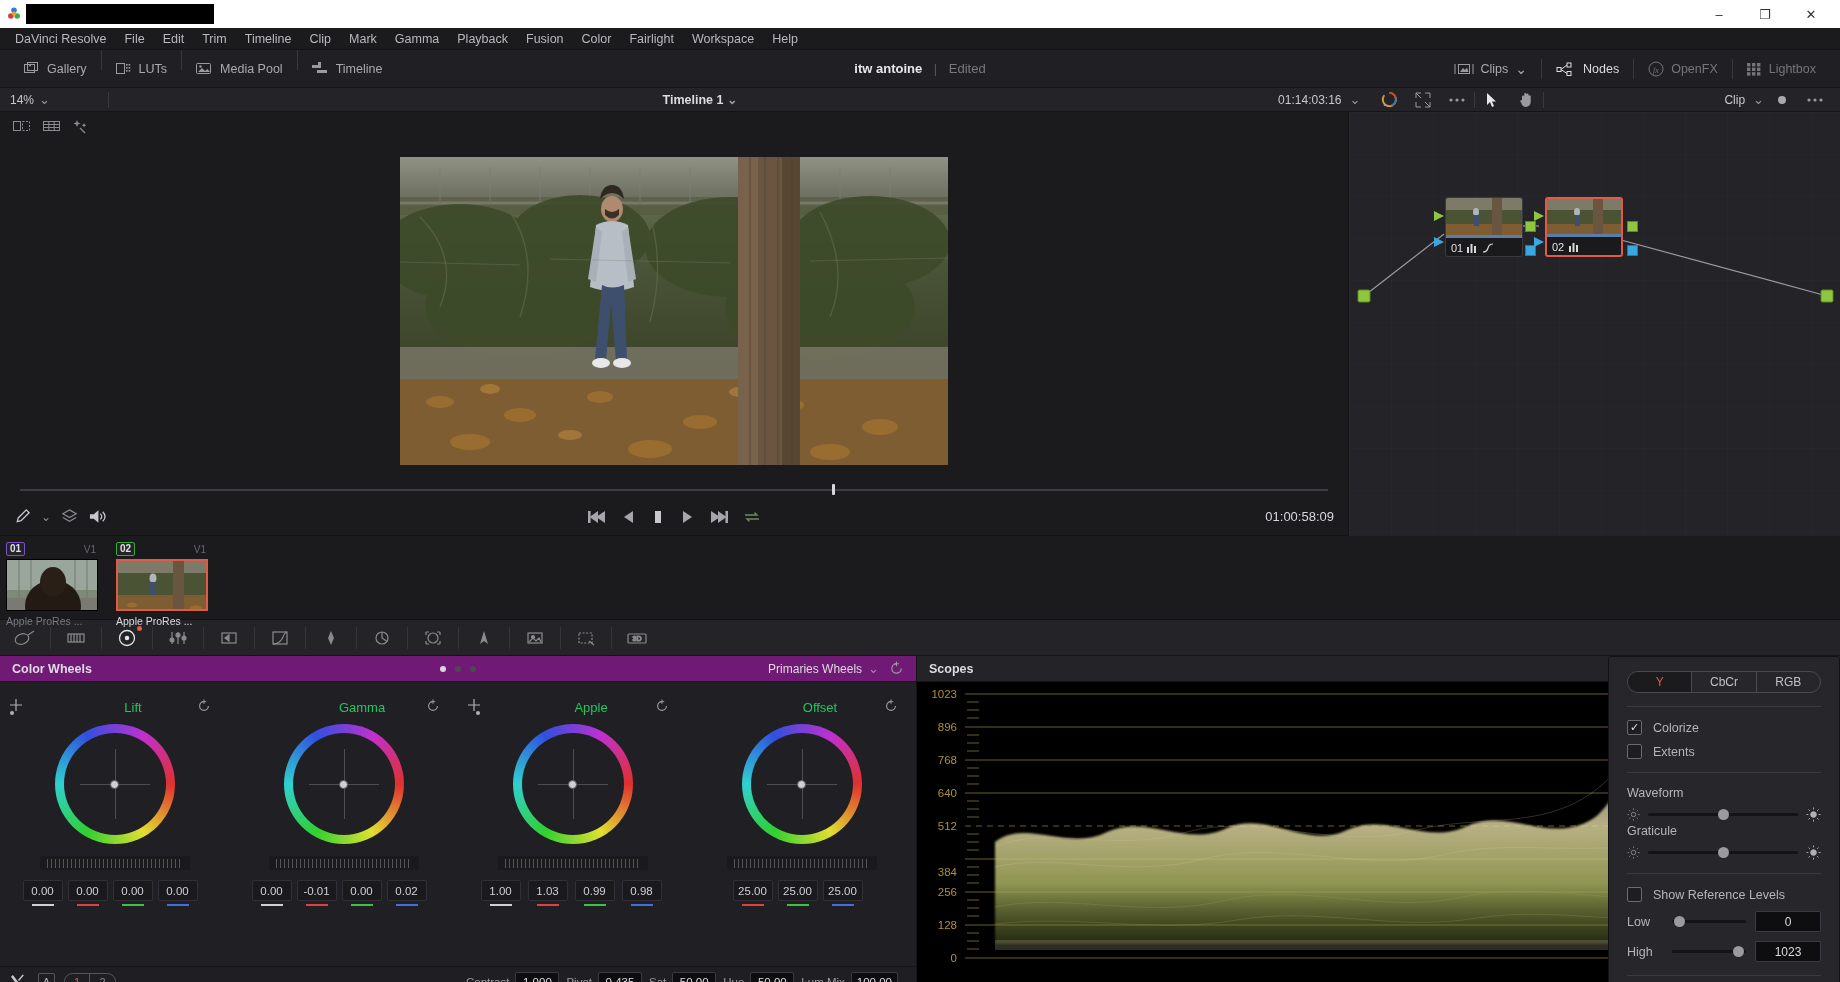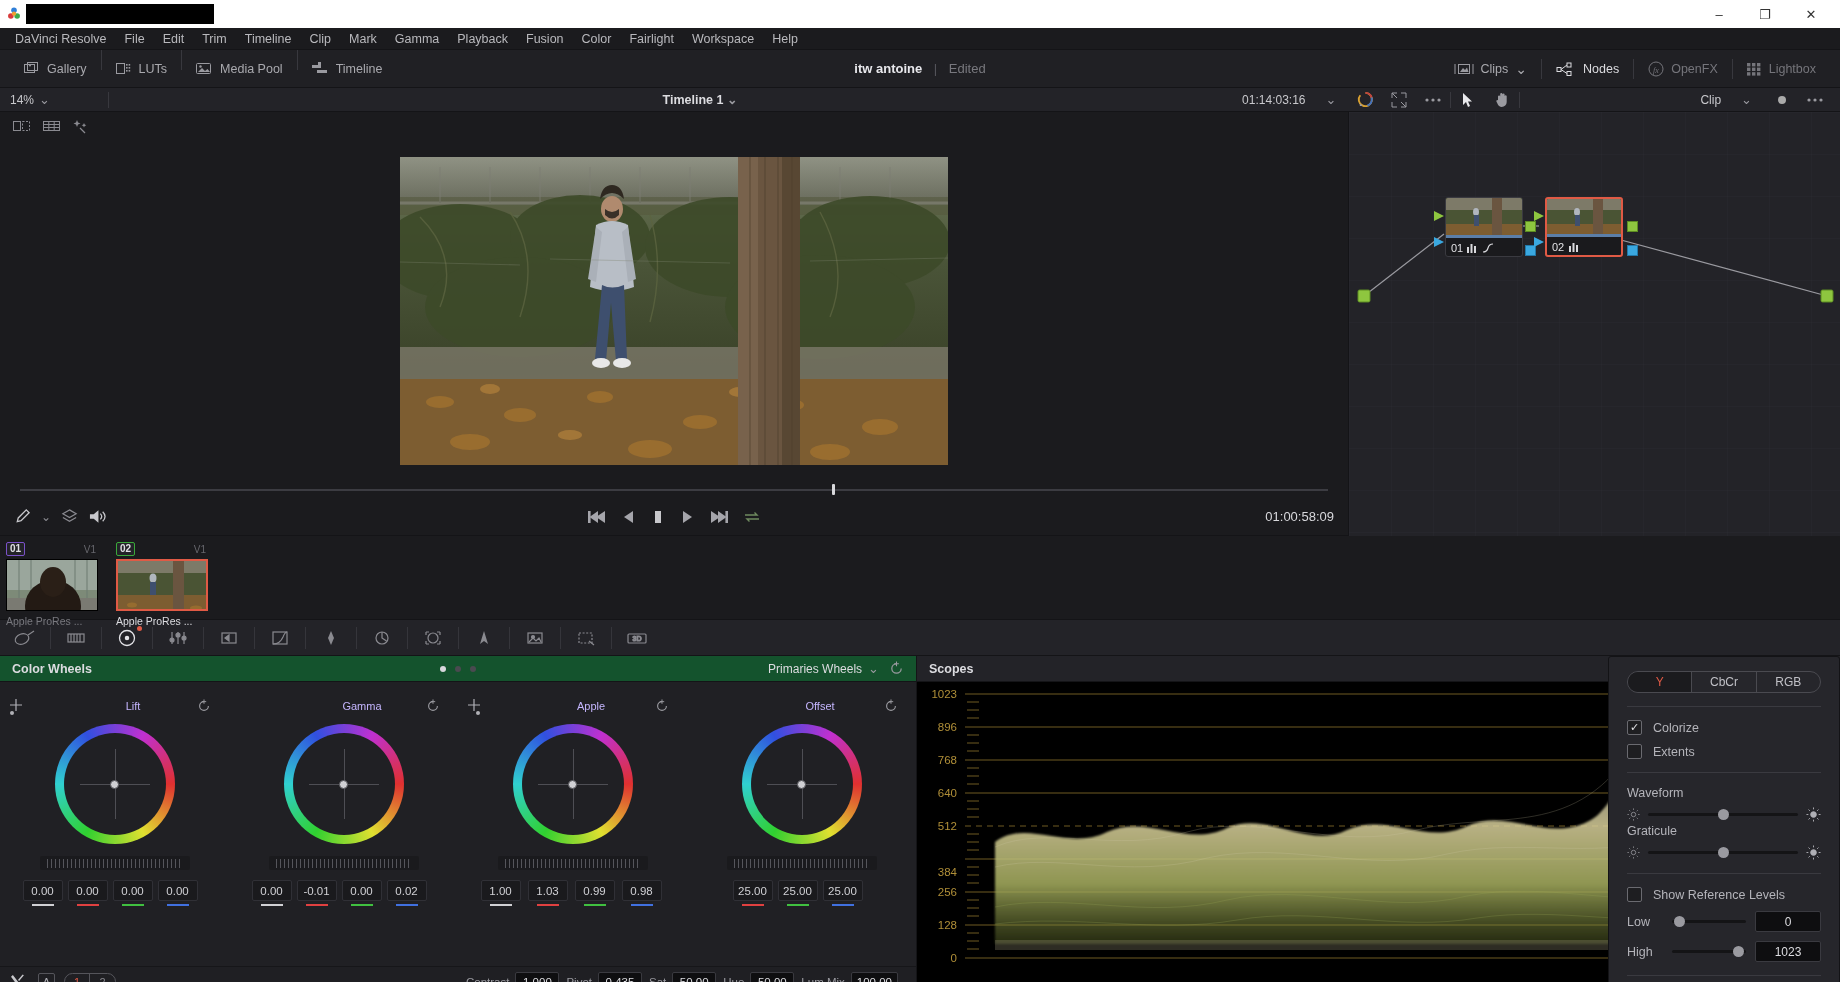--- a/index.html
+++ b/index.html
@@ -52,21 +52,21 @@
   .viewer-header {
     height: 24px; background: #232328; display: flex; align-items: center;
     border-bottom: 1px solid #141417; position: relative;
   }
   .zoom-box { display: flex; align-items: center; gap: 5px; padding: 0 10px;
               font-size: 12px; color: #c8c8cc; width: 108px; }
   .vh-sep { width: 1px; height: 16px; background: #38383e; }
   .vh-title { position: absolute; left: 120px; right: 560px; text-align: center;
               font-size: 12.5px; color: #dcdce0; font-weight: bold; }
   .vh-right { margin-left: auto; display: flex; align-items: center; gap: 0; padding-right: 8px; }
-  .tc-box { font-size: 12px; color: #c8c8cc; display: flex; align-items: center; gap: 20px; padding: 0 12px; }
+  .tc-box { font-size: 12px; color: #c8c8cc; display: flex; align-items: center; gap: 8px; padding: 0 12px; }
   .ico-btn { width: 34px; height: 24px; display: flex; align-items: center; justify-content: center; color: #9a9aa0; }
 
   
   .mainrow { display: flex; height: 424px; }
   .viewer-col { width: 1348px; background: #1b1b1e; position: relative; display: flex; flex-direction: column; }
   .node-col { width: 492px; background: #232328; border-left: 1px solid #141417; position: relative; }
 
   .sub-toolbar { height: 28px; display: flex; align-items: center; gap: 4px; padding: 0 8px; background: #1b1b1e; }
   .sub-ico { width: 26px; height: 22px; display: flex; align-items: center; justify-content: center; color: #8a8a90; }
 
@@ -110,33 +110,33 @@
              color: #8a8a90; position: relative; }
   .pal-ico.active { color: #e4e4e8; }
   .pal-sep { width: 1px; height: 22px; background: #35353b; }
   .pal-dot { position: absolute; top: 6px; right: 10px; width: 5px; height: 5px;
              border-radius: 50%; background: #e05a45; }
 
   
   .bottomrow { display: flex; height: 340px; }
   .wheels-panel { width: 917px; background: #202024; border-right: 1px solid #141417;
                   display: flex; flex-direction: column; }
-  .panel-header { height: 26px; background: #14532d; display: flex; align-items: center;
+  .panel-header { height: 26px; background: #701a75; display: flex; align-items: center;
                   padding: 0 12px; border-bottom: 1px solid #141417; position: relative; }
   .panel-title { font-size: 12.5px; color: #dcdce0; font-weight: bold; }
   .page-dots { position: absolute; left: 0; right: 0; display: flex; justify-content: center; gap: 9px; }
   .pdot { width: 6px; height: 6px; border-radius: 50%; background: #4a4a50; }
   .pdot.on { background: #d8d8dc; }
   .ph-right { margin-left: auto; display: flex; align-items: center; gap: 10px; }
   .ph-select { font-size: 12px; color: #dcdce0; display: flex; align-items: center; gap: 6px; }
 
   .wheels-body { flex: 1; position: relative; }
   .wheel-col { position: absolute; top: 0; width: 229px; height: 100%; }
   .wheel-label { position: absolute; top: 18px; width: 100%; text-align: center;
-                 font-size: 11px; color: #c4b5fd; padding-left: 37px; }
+                 font-size: 13px; color: #22c55e; padding-left: 37px; }
   .wheel-reset { position: absolute; top: 17px; right: 18px; color: #9a9aa0; }
   .wheel-picker { position: absolute; top: 16px; left: 8px; color: #b0b0b6; }
   .wheel-ring { position: absolute; top: 42px; left: 50%; margin-left: -60px;
                 width: 120px; height: 120px; border-radius: 50%; }
   .ring-inner { position: absolute; inset: 9px; border-radius: 50%; background: #202024; }
   .ring-cross { position: absolute; inset: 0; }
   .ring-cross:before, .ring-cross:after {
     content: ""; position: absolute; background: #4e4e54; }
   .ring-cross:before { left: 50%; top: 16px; bottom: 16px; width: 1px; }
   .ring-cross:after { top: 50%; left: 16px; right: 16px; height: 1px; }

